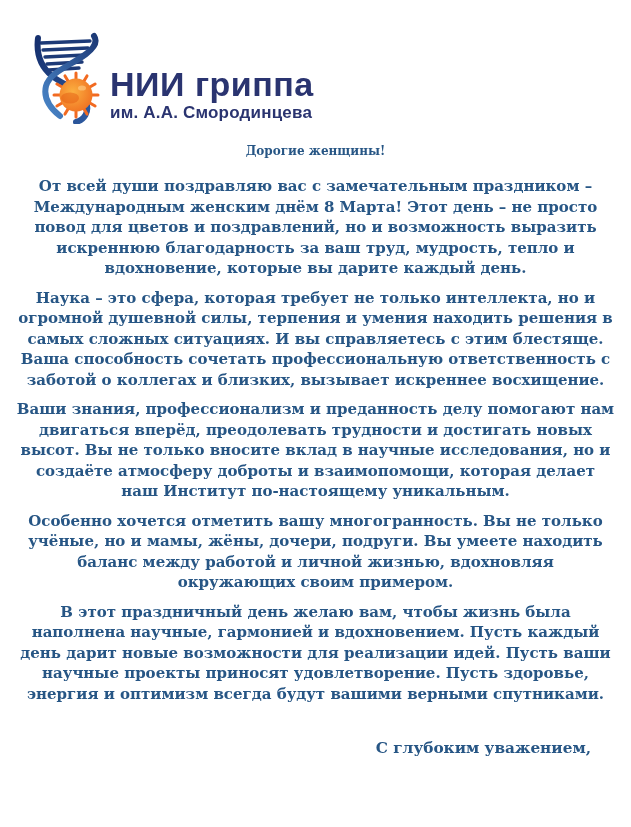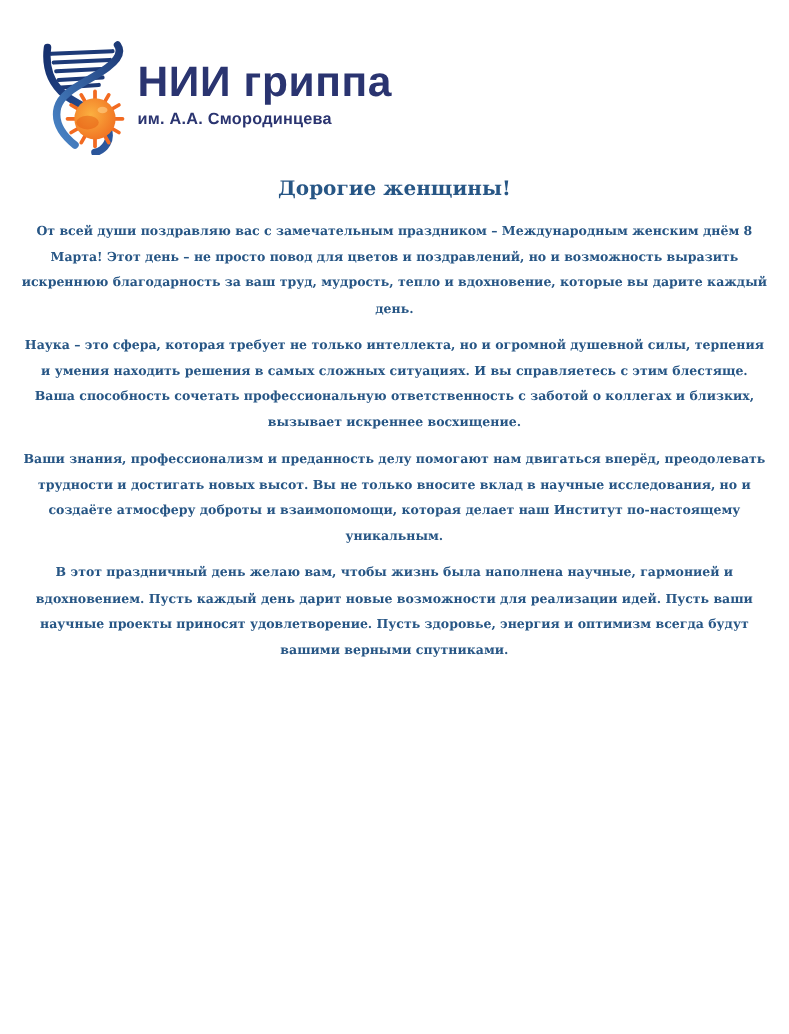--- a/index.html
+++ b/index.html
@@ -11,58 +11,58 @@
     overflow: hidden;
     font-family: "DejaVu Serif", "Liberation Serif", serif;
   }
 
   
   .logo {
     position: absolute;
     top: 32px;
     left: 28px;
     display: flex;
-    align-items: flex-start;
+    align-items: flex-end;
   }
   .logo-mark { width: 80px; height: 92px; flex: 0 0 auto; }
   .logo-text {
     margin-left: 2px;
     margin-top: 16px;
     font-family: "Liberation Sans", "DejaVu Sans", sans-serif;
     color: #2a3470;
   }
   .logo-title {
     font-size: 34px;
     font-weight: 800;
     letter-spacing: 0.5px;
     line-height: 36px;
     white-space: nowrap;
   }
   .logo-subtitle {
-    font-size: 13px;
+    font-size: 17px;
     font-weight: 700;
     letter-spacing: 0.2px;
     line-height: 22px;
     white-space: nowrap;
   }
 
   
   .letter {
     padding: 140px 16px 0 16px;
     color: #275685;
     text-align: center;
     font-weight: 700;
   }
   .salutation {
-    font-size: 16px;
+    font-size: 12px;
     line-height: 22px;
     margin: 0 0 14px 0;
   }
   .letter p.body-par {
-    font-size: 10px;
+    font-size: 15px;
     line-height: 20.5px;
     margin: 0 0 9px 0;
   }
 
   
   .signature {
     margin-top: 34px;
     padding-right: 24px;
     text-align: right;
     color: #275685;
@@ -132,17 +132,22 @@
       <div class="logo-title">НИИ гриппа</div>
       <div class="logo-subtitle">им. А.А. Смородинцева</div>
     </div>
   </div>
 
   <div class="letter">
     <p class="salutation">Дорогие женщины!</p>
     <p class="body-par">От всей души поздравляю вас с замечательным праздником – Международным женским днём 8 Марта! Этот день – не просто повод для цветов и поздравлений, но и возможность выразить искреннюю благодарность за ваш труд, мудрость, тепло и вдохновение, которые вы дарите каждый день.</p>
     <p class="body-par">Наука – это сфера, которая требует не только интеллекта, но и огромной душевной силы, терпения и умения находить решения в самых сложных ситуациях. И вы справляетесь с этим блестяще. Ваша способность сочетать профессиональную ответственность с заботой о коллегах и близких, вызывает искреннее восхищение.</p>
     <p class="body-par">Ваши знания, профессионализм и преданность делу помогают нам двигаться вперёд, преодолевать трудности и достигать новых высот. Вы не только вносите вклад в научные исследования, но и создаёте атмосферу доброты и взаимопомощи, которая делает наш Институт по-настоящему уникальным.</p>
+    <p class="body-par">Особенно хочется отметить вашу многогранность. Вы не только учёные, но и мамы, жёны, дочери, подруги. Вы умеете находить баланс между работой и личной жизнью, вдохновляя окружающих своим примером.</p>
     <p class="body-par">В этот праздничный день желаю вам, чтобы жизнь была наполнена научные, гармонией и вдохновением. Пусть каждый день дарит новые возможности для реализации идей.  Пусть ваши научные проекты приносят удовлетворение. Пусть здоровье, энергия и оптимизм всегда будут вашими верными спутниками.</p>
 
+    <div class="signature">
+      <p class="closing">С глубоким уважением,</p>
+
+    </div>
   </div>
 
 </div>
 
 </body></html>

